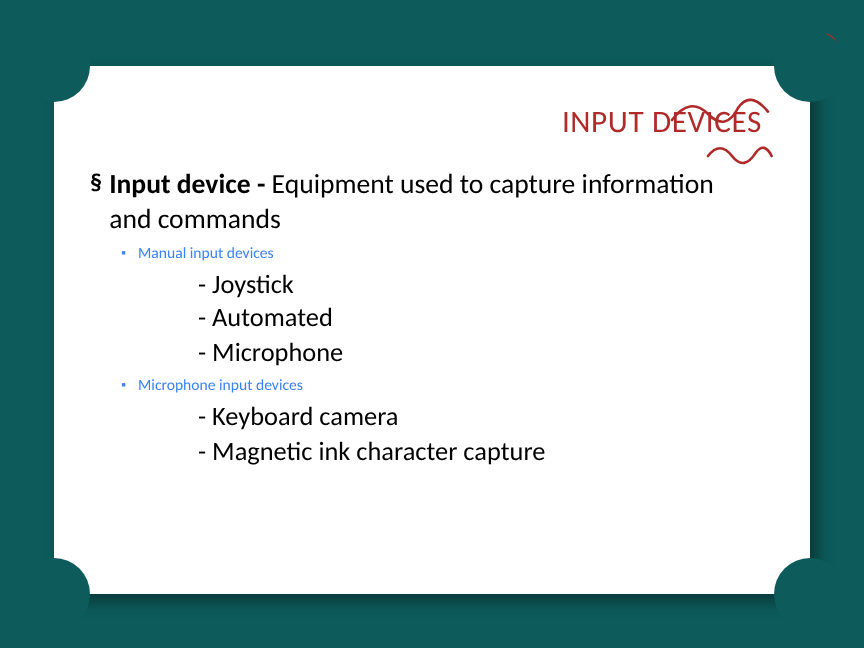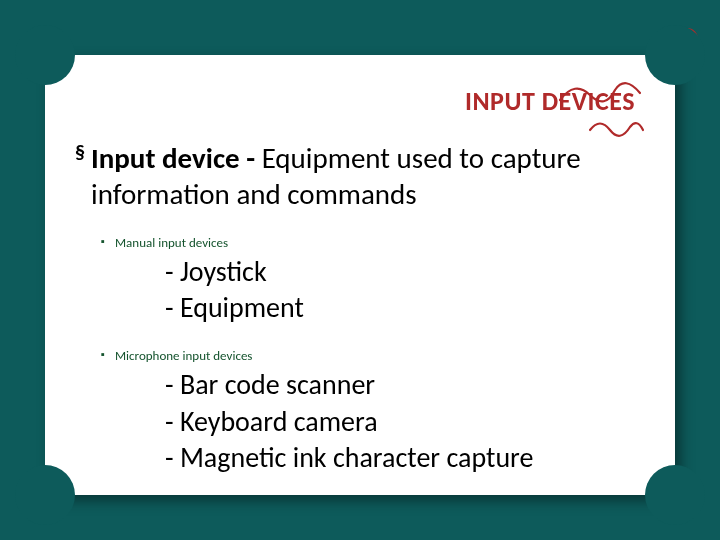--- a/index.html
+++ b/index.html
@@ -41,76 +41,76 @@
     display: flex;
     align-items: center;
     justify-content: center;
   }
   .badge svg { width: 12px; height: 12px; }
   .title {
     position: absolute;
     top: 30px;
     right: 40px;
     font-size: 26px;
-    font-weight: 700;
+    font-weight: 400;
     color: #b02a2a;
     letter-spacing: 0.5px;
   }
   .scribble1, .scribble2 {
     position: absolute;
     right: 30px;
     stroke: #b02a2a;
     stroke-width: 2.2;
     fill: none;
     stroke-linecap: round;
   }
   .scribble1 { top: 20px; width: 90px; height: 40px; }
   .scribble2 { top: 60px; width: 60px; height: 30px; }
   .content {
     position: absolute;
     left: 30px;
     top: 85px;
     right: 30px;
   }
   .main-bullet {
-    font-size: 29px;
+    font-size: 23px;
     line-height: 1.25;
     color: #000;
     padding-left: 16px;
     position: relative;
     margin-bottom: 4px;
     max-width: 520px;
   }
   .main-bullet::before {
     content: "§";
     position: absolute;
     left: 0;
     top: 0;
     font-weight: 700;
     font-size: 20px;
   }
   .main-bullet .bold { font-weight: 700; }
   .sub-bullet {
     font-size: 13px;
-    color: #14532d;
+    color: #3b82f6;
     padding-left: 40px;
     position: relative;
-    margin-top: 22px;
+    margin-top: 6px;
     margin-bottom: 4px;
   }
   .sub-bullet::before {
     content: "▪";
     position: absolute;
     left: 26px;
     top: 0;
     font-size: 11px;
   }
   .dash-list {
     padding-left: 90px;
-    font-size: 28px;
+    font-size: 22px;
     line-height: 1.3;
     color: #000;
     margin-bottom: 6px;
   }
   .dash-item::before { content: "- "; }
 </style>
 </head>
 <body>
 
 <div class="badge">
@@ -135,23 +135,23 @@
   <div class="title">INPUT DEVICES</div>
 
   <div class="content">
     <div class="main-bullet">
       <span class="bold">Input device - </span><span>Equipment used to capture information and commands</span>
     </div>
 
     <div class="sub-bullet">Manual input devices</div>
     <div class="dash-list">
       <div class="dash-item">Joystick</div>
-      <div class="dash-item">Equipment</div>
+      <div class="dash-item">Automated</div>
+      <div class="dash-item">Microphone</div>
     </div>
 
     <div class="sub-bullet">Microphone input devices</div>
     <div class="dash-list">
-      <div class="dash-item">Bar code scanner</div>
       <div class="dash-item">Keyboard camera</div>
       <div class="dash-item">Magnetic ink character capture</div>
     </div>
   </div>
 </div>
 
 </body></html>

